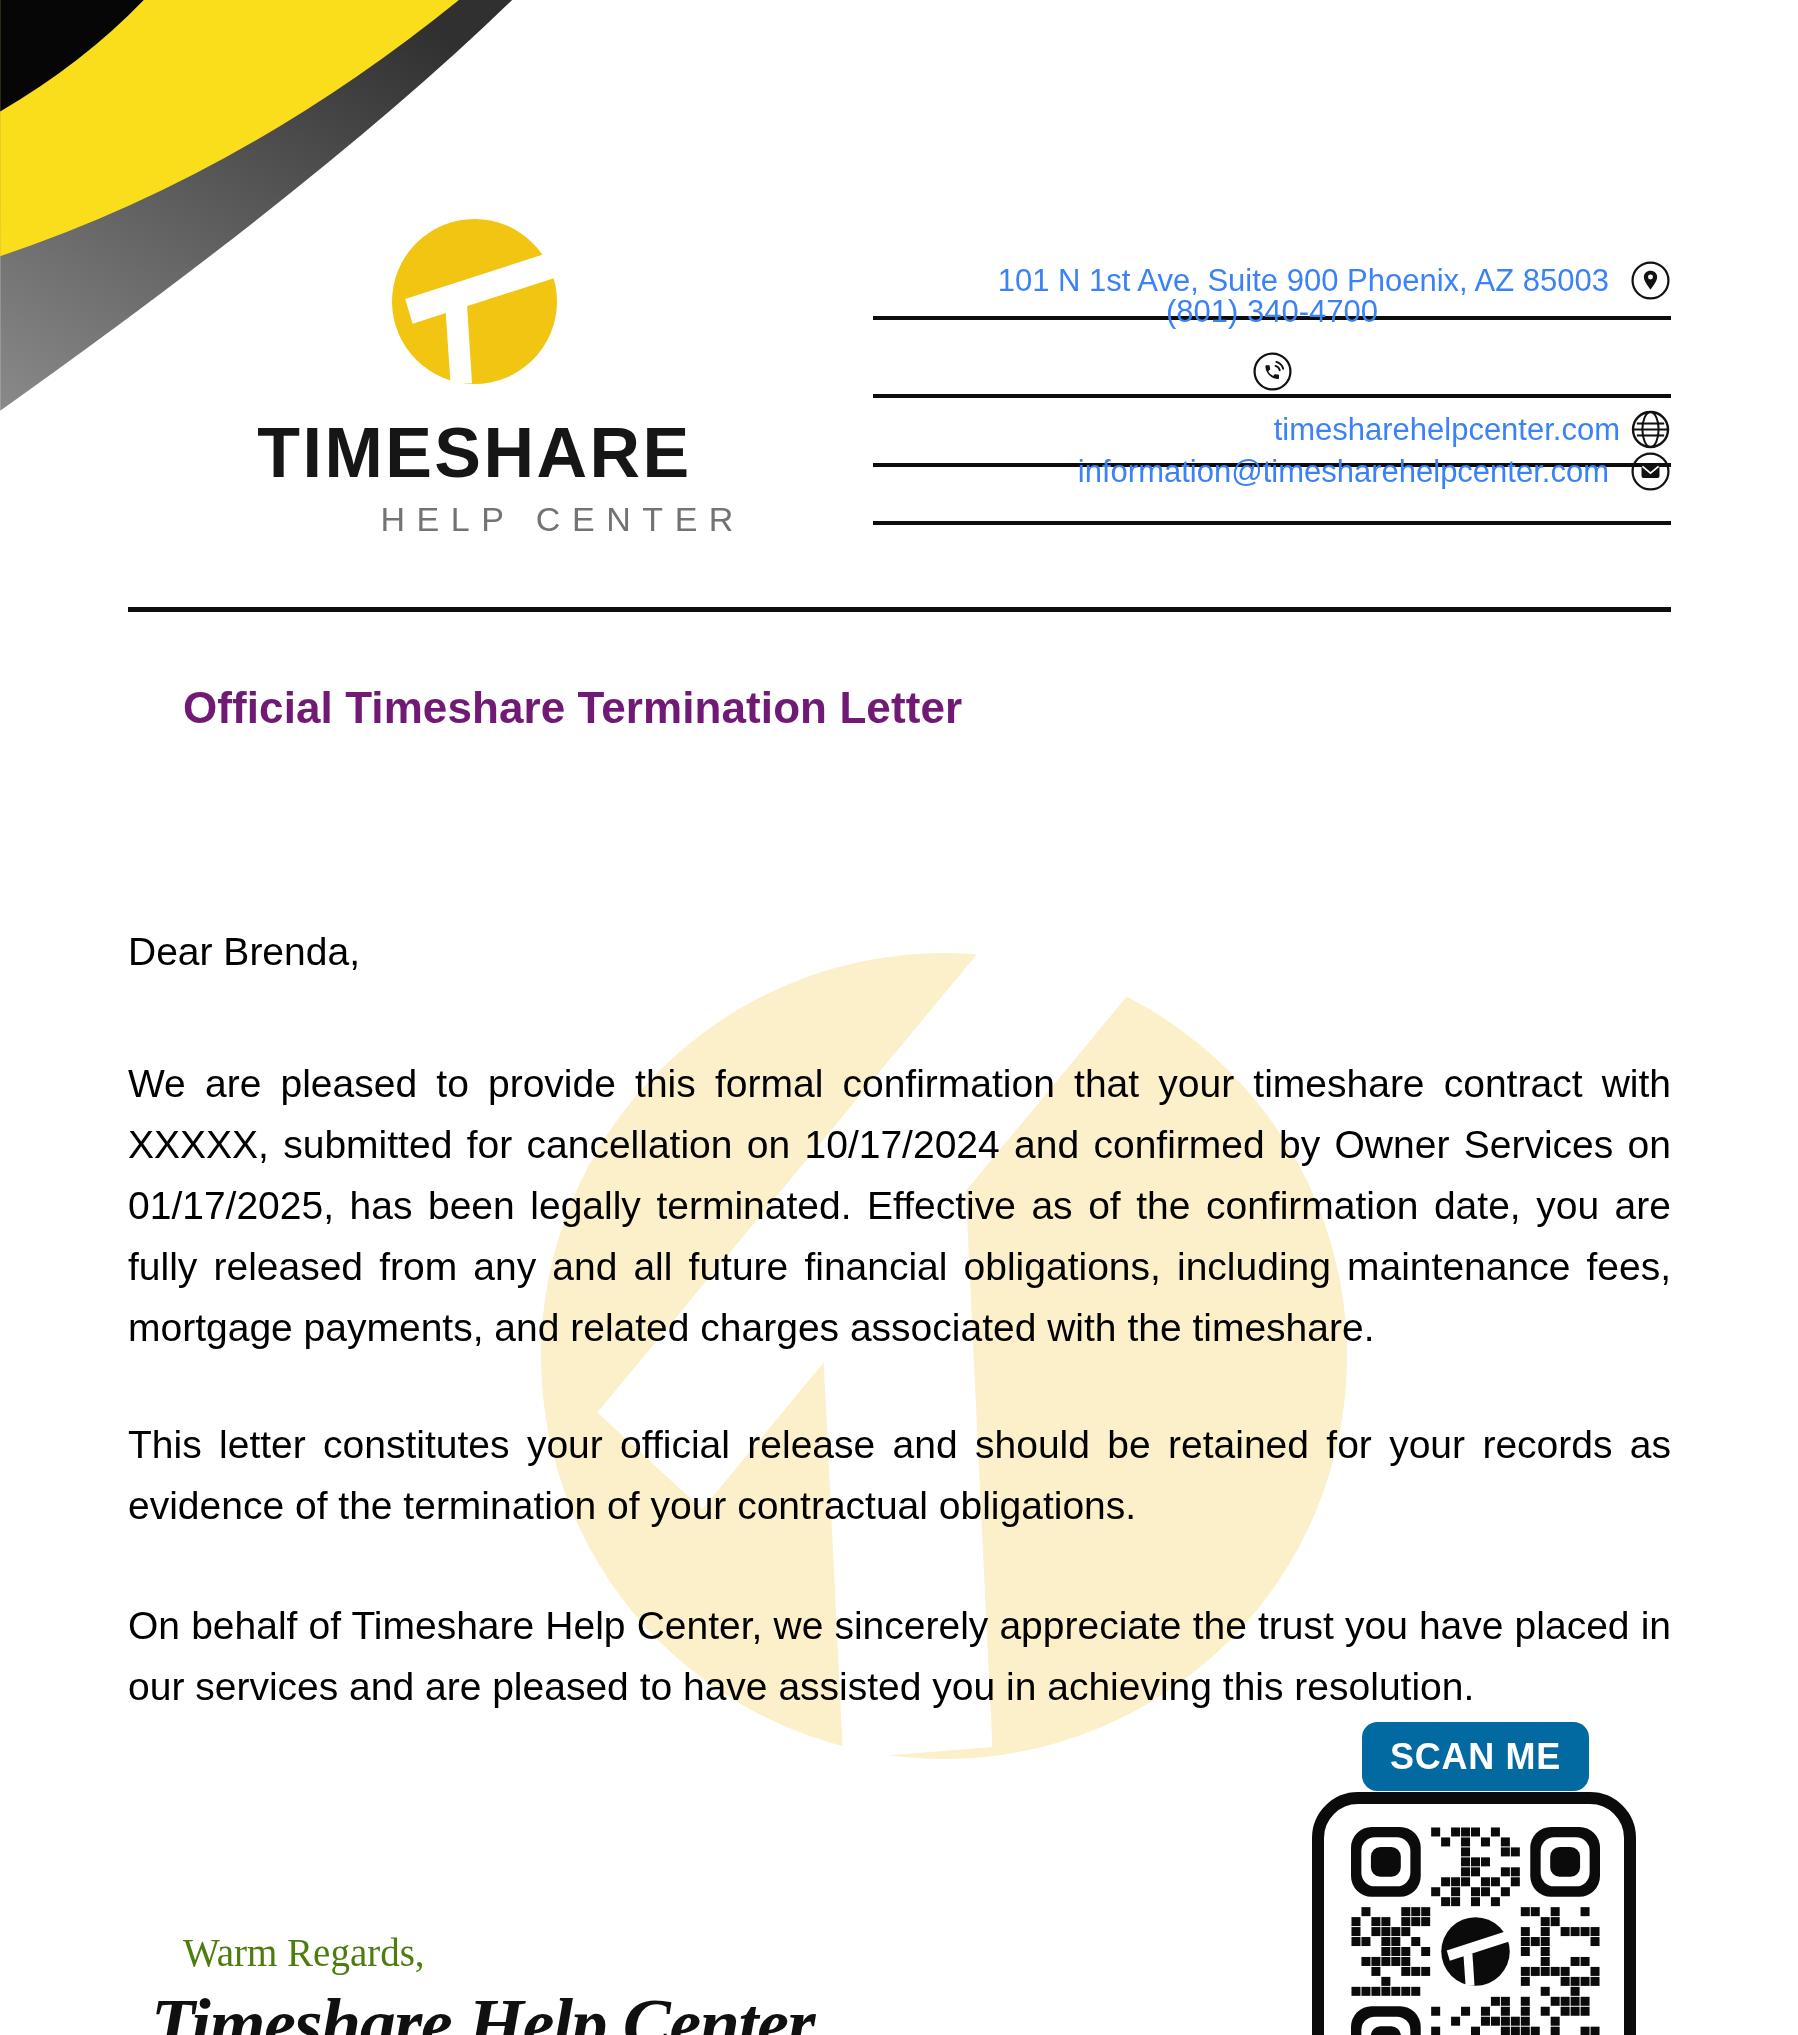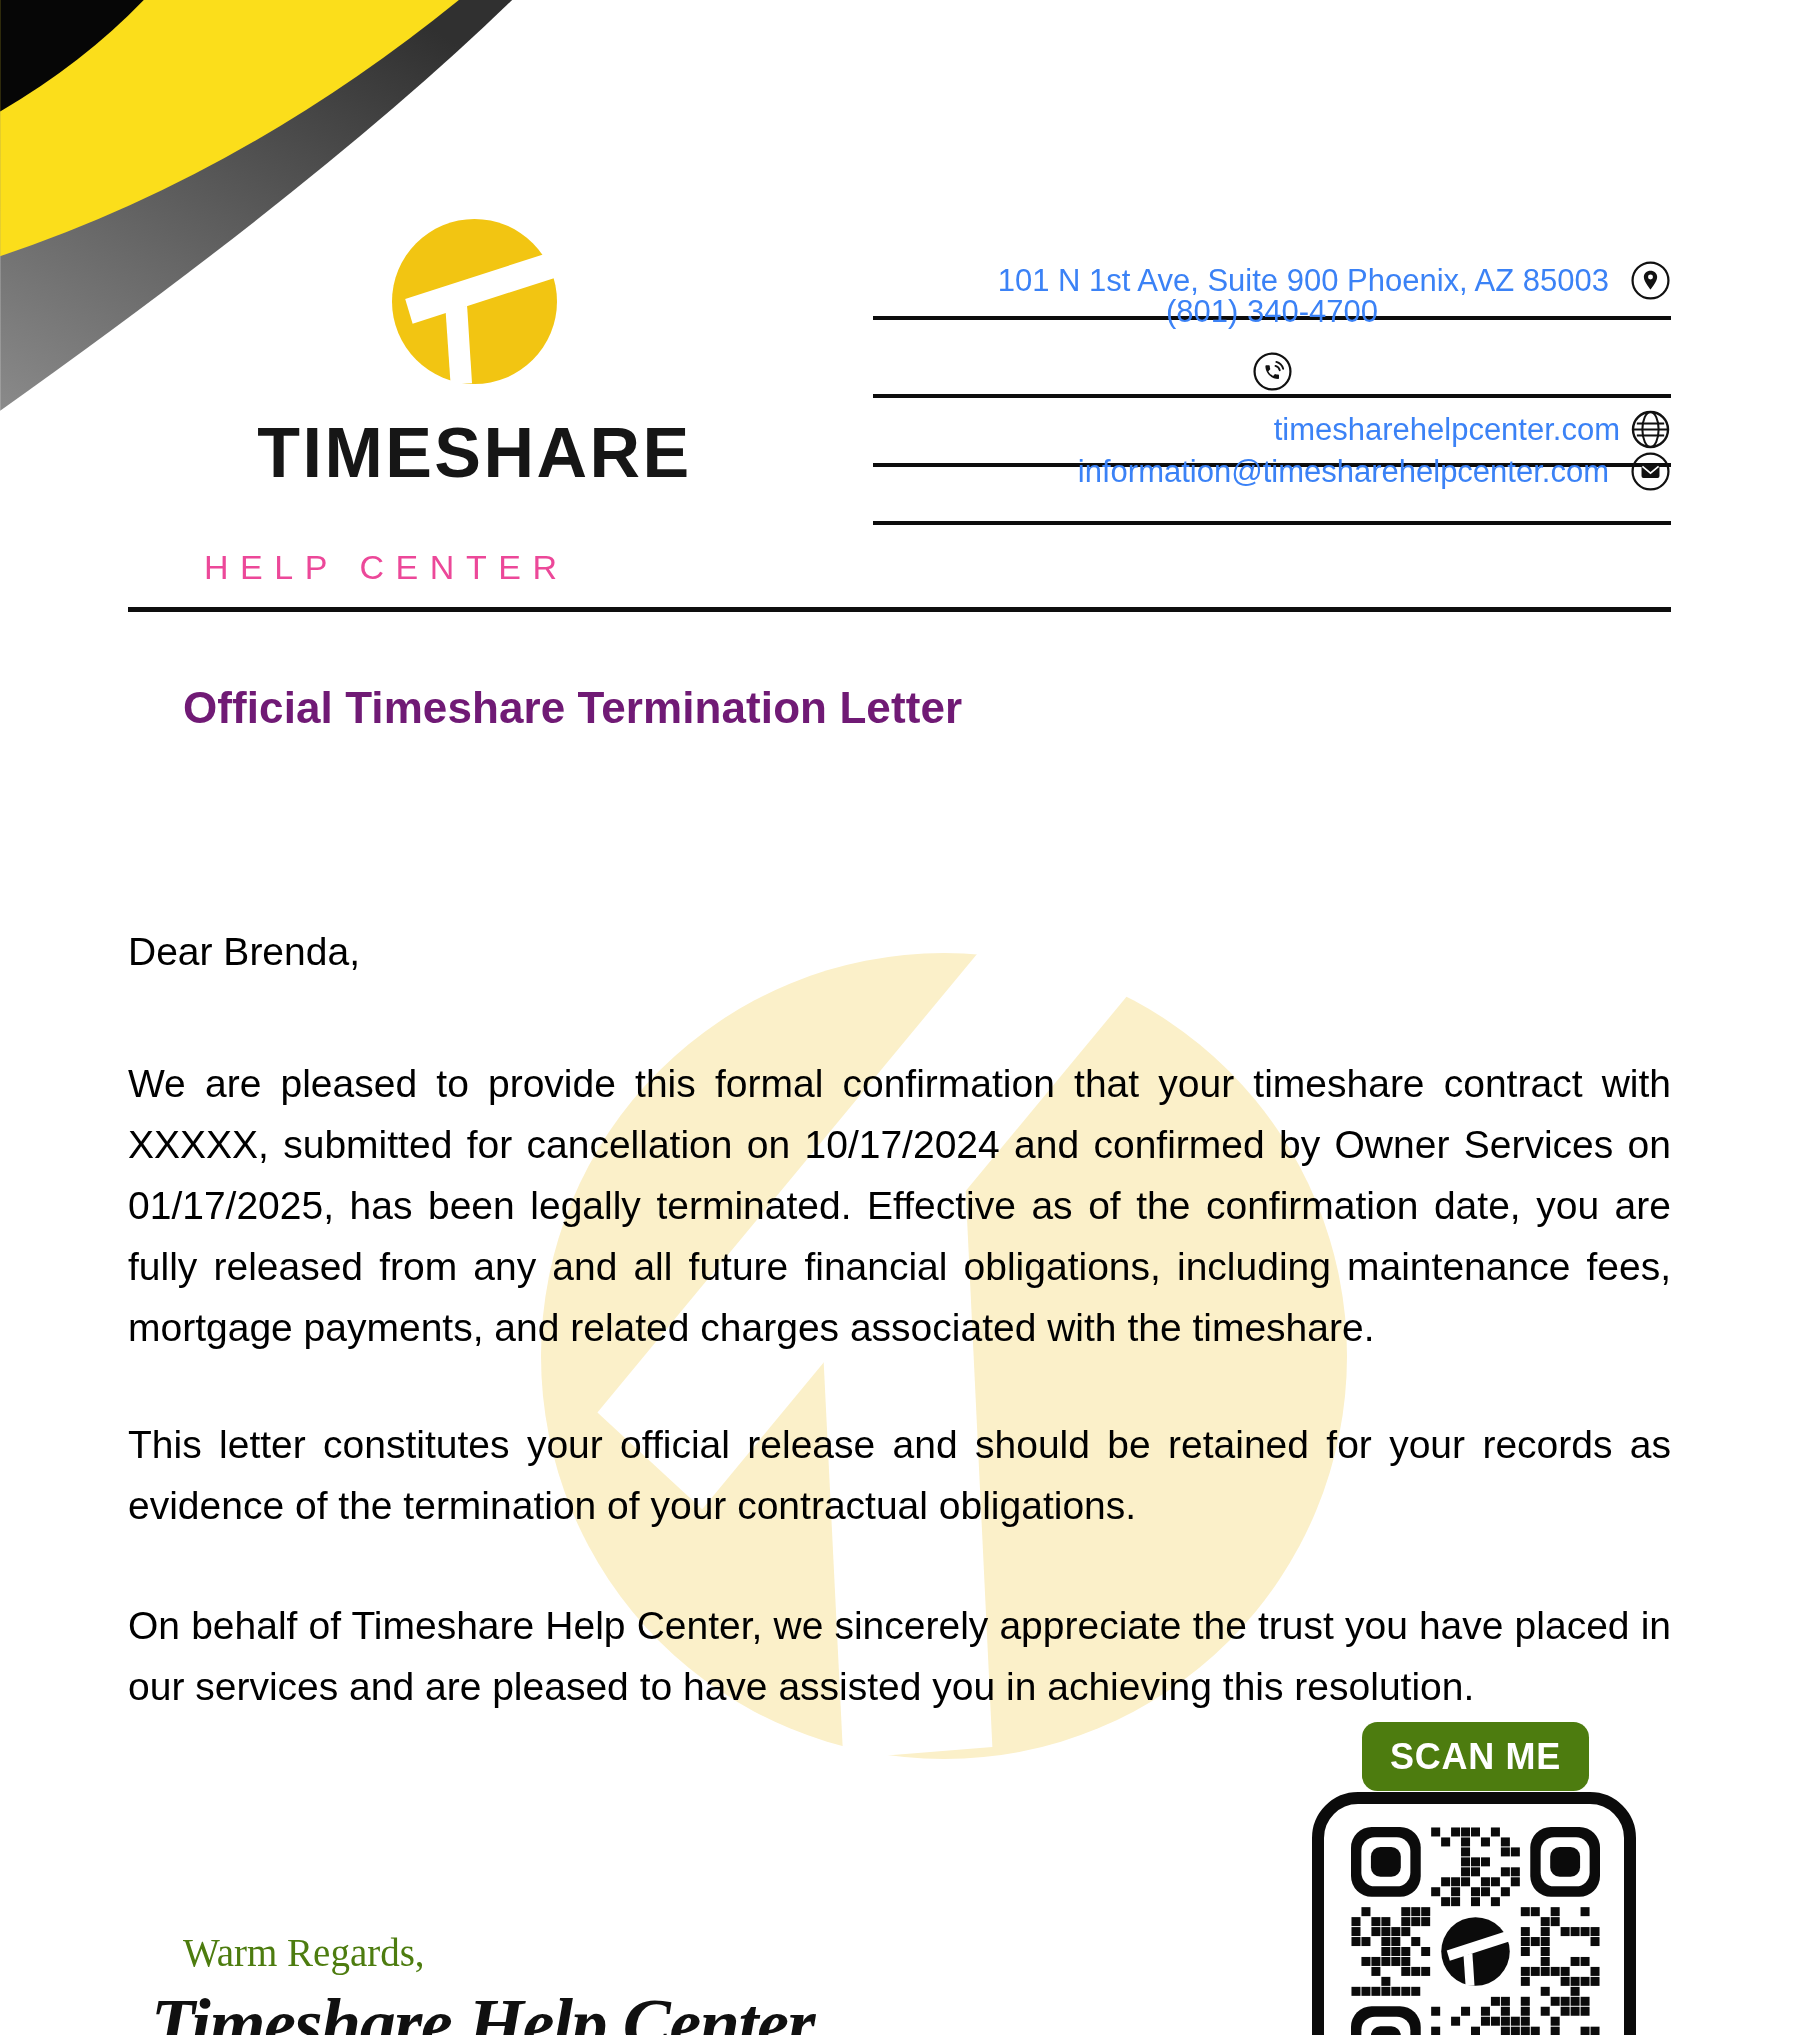--- a/index.html
+++ b/index.html
@@ -9,22 +9,22 @@
   }
   svg{display:block;}
   .abs{position:absolute;}
 
   
   #brand-wordmark{
     left:204px;top:413px;width:541px;text-align:center;
     font-size:70px;font-weight:700;letter-spacing:.035em;color:#161616;
   }
   #brand-tagline{
-    left:204px;top:500px;width:541px;text-align:left;
-    font-size:34px;font-weight:400;letter-spacing:.34em;color:#ec4899;margin-top:48px;
+    left:204px;top:500px;width:541px;text-align:right;
+    font-size:34px;font-weight:400;letter-spacing:.34em;color:#737373;
   }
 
   
   .contact-row{
     left:873px;width:798px;height:49px;
     display:flex;align-items:center;justify-content:flex-end;gap:21px;
     font-size:31px;color:#3b82f6;white-space:nowrap;
   }
   .contact-sep{left:873px;width:798px;height:3.7px;background:#0d0d0d;}
   .cicon{flex:0 0 auto;}
@@ -46,21 +46,21 @@
   #para-3{top:1556px;}
   #closing{left:183px;top:1930px;width:814px;font-size:39px;color:#4d7c0f;font-family:Liberation Serif, serif;}
   #signature{
     left:151px;top:1983px;width:977px;
     font-family:"Liberation Serif", serif;font-style:italic;font-weight:700;
     font-size:72px;letter-spacing:-0.02em;color:#101010;
   }
 
   
   #qr-tab{
-    left:1362px;top:1722px;width:227px;height:69px;background:#4d7c0f;border-radius:15.5px;
+    left:1362px;top:1722px;width:227px;height:69px;background:#0369a1;border-radius:15.5px;
     display:flex;align-items:center;justify-content:center;z-index:3;
   }
   #qr-tab-label{color:#ffffff;font-size:36px;font-weight:700;letter-spacing:.02em;}
   #qr-frame{
     left:1312px;top:1792px;width:324px;height:318px;background:#ffffff;
     border:12.2px solid #0b0b0b;border-radius:46px;box-sizing:border-box;z-index:2;
   }
   #qr-code{left:1351px;top:1827px;z-index:4;}
 </style>
 </head>

